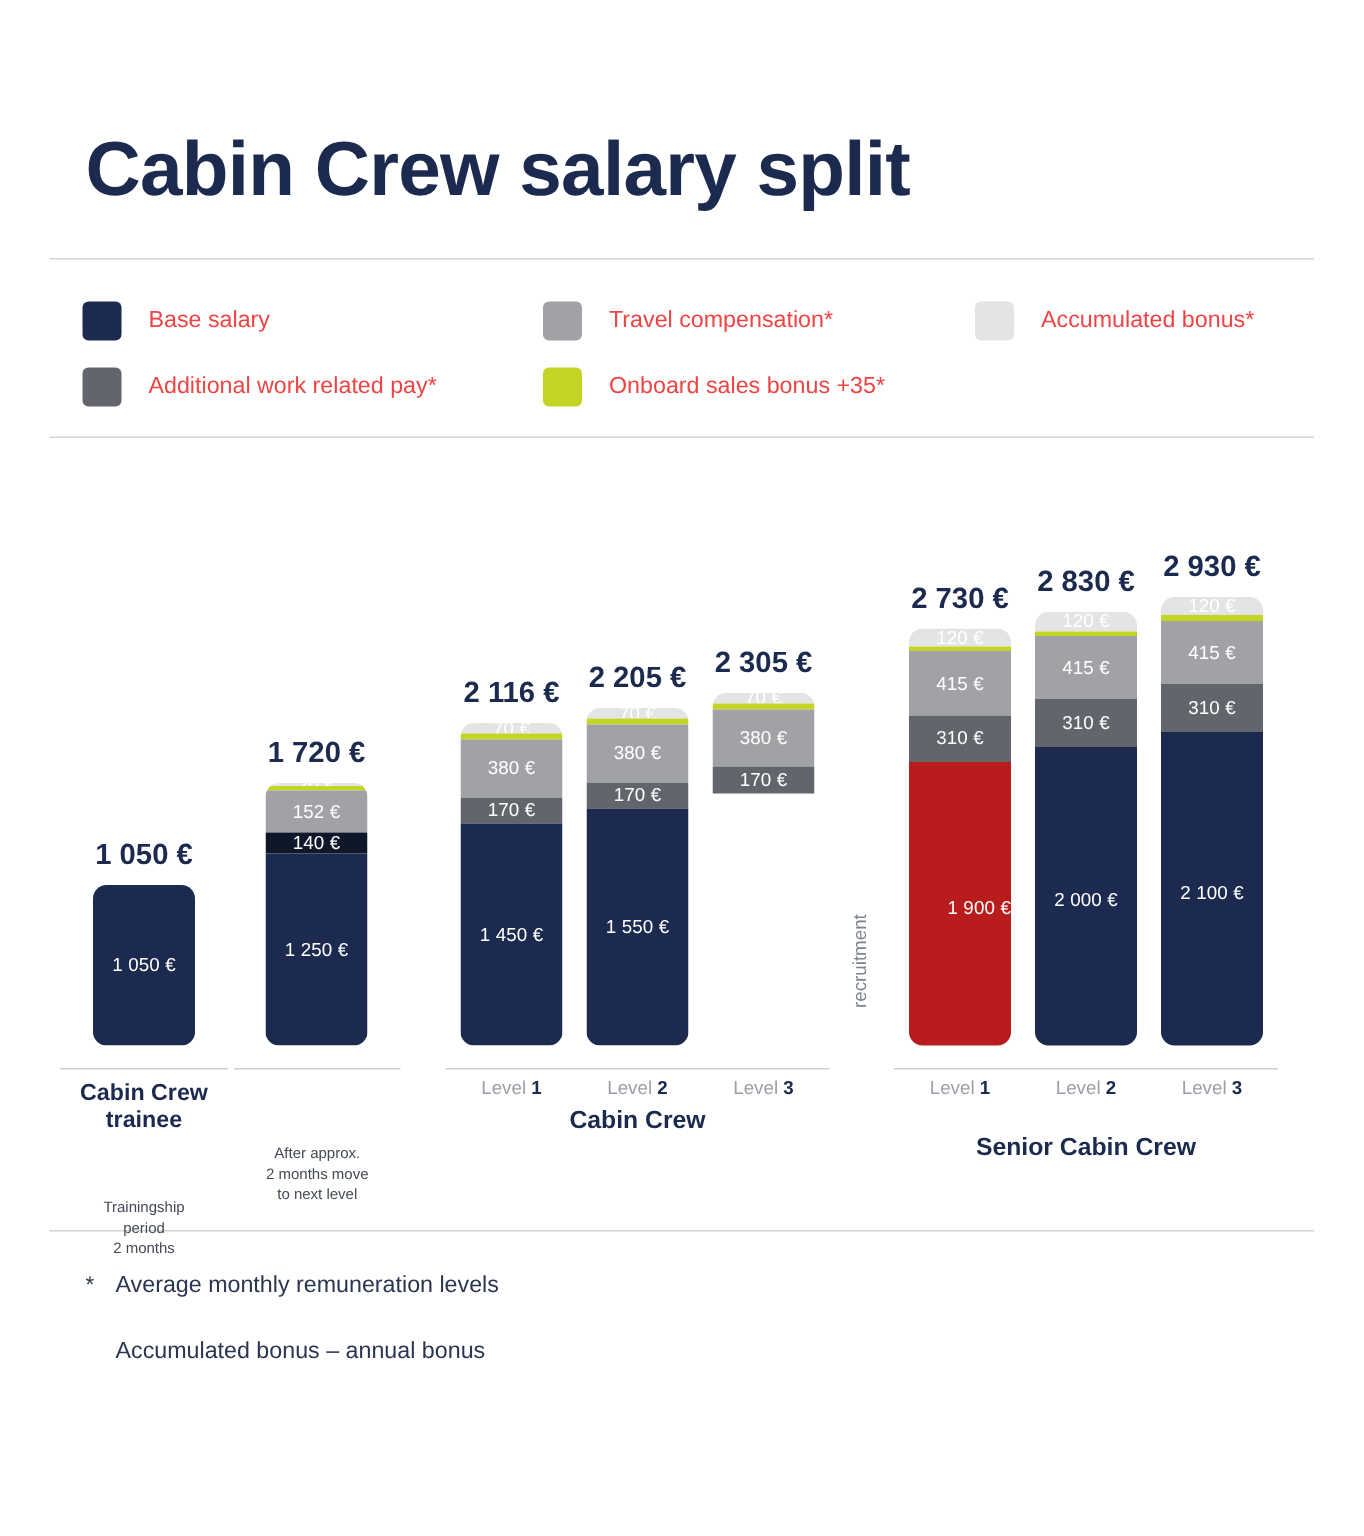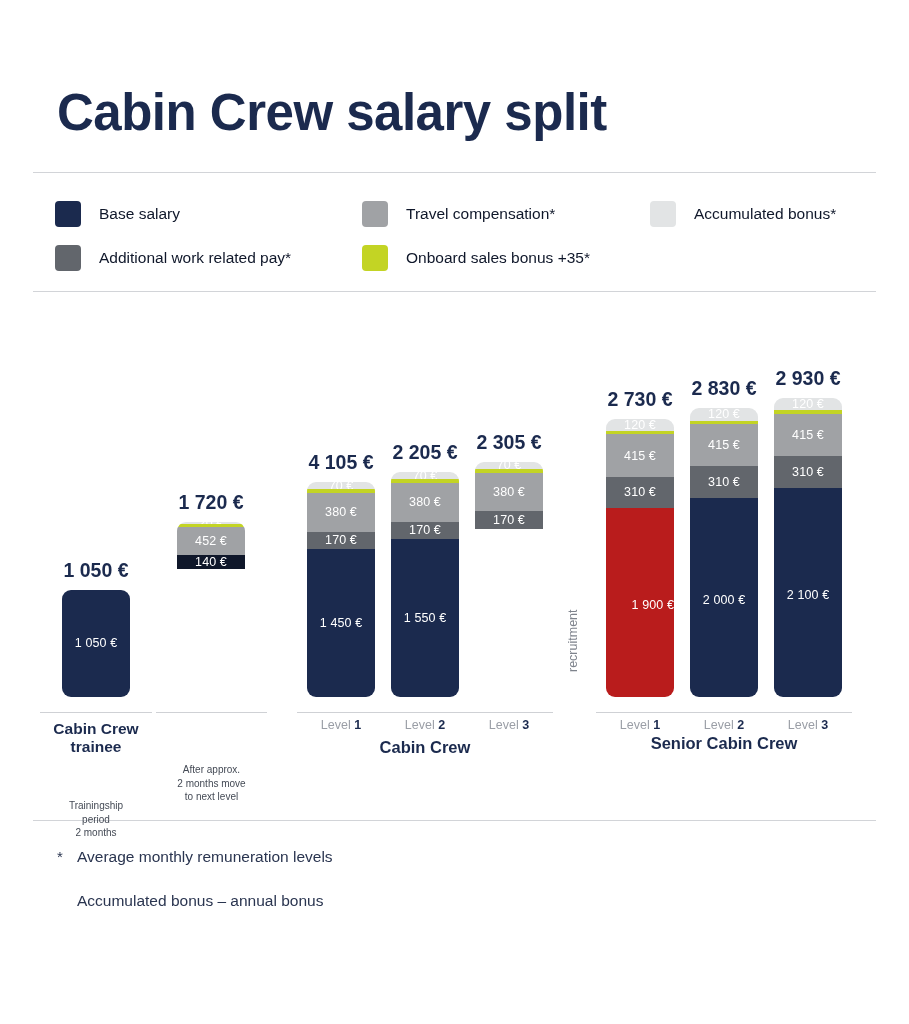--- a/index.html
+++ b/index.html
@@ -68,21 +68,21 @@
   .legend-item.col3 { width: 230px; }
   .swatch {
     width: 26px;
     height: 26px;
     border-radius: 4px;
     flex: none;
   }
   .legend-label {
     margin-left: 18px;
     font-size: 15.5px;
-    color: #0f172a;
+    color: #ef4444;
     white-space: nowrap;
   }
 
   
   .chart {
     position: absolute;
     left: 0;
     top: 0;
     width: 909px;
     height: 1024px;
@@ -253,24 +253,27 @@
         <div>Trainingship</div>
         <div>period</div>
         <div>2 months</div>
       </div>
       <div class="bar" style="left: 177px; width: 68px; height: 175.44px; bottom: 327px;">
         <div class="seg bonus" style="background: rgb(226, 228, 229); height: 2.04px; flex: 0 0 2.04px;">
           <span class="seg-label">20 €</span>
         </div>
         <div class="seg sales" style="background: rgb(195, 212, 36); height: 3.57px; flex: 0 0 3.57px;"></div>
         <div class="seg travel" style="background: rgb(160, 162, 165); height: 28.05px; flex: 0 0 28.05px;">
-          <span class="seg-label">452 €</span>
+          <span class="seg-label">152 €</span>
         </div>
         <div class="seg additional" style="background: #0f172a; height: 14.28px; flex: 0 0 14.28px;">
           <span class="seg-label">140 €</span>
+        </div>
+        <div class="seg base" style="background: rgb(27, 42, 78); height: 127.5px; flex: 0 0 127.5px;">
+          <span class="seg-label" style="margin-bottom: 0px;">1 250 €</span>
         </div>
       </div>
       <div class="bar-total" style="left: 151px; width: 120px; top: 490.56px;">1 720 €</div>
       <div class="group-rule" style="left: 156px; width: 111px;"></div>
       <div class="cat-sub" style="left: 131.5px; width: 160px; top: 763px;">
         <div>After approx.</div>
         <div>2 months move</div>
         <div>to next level</div>
       </div>
       <div class="bar" style="left: 307px; width: 68px; height: 214.71px; bottom: 327px;">
@@ -281,21 +284,21 @@
         <div class="seg travel" style="background: rgb(160, 162, 165); height: 38.76px; flex: 0 0 38.76px;">
           <span class="seg-label">380 €</span>
         </div>
         <div class="seg additional" style="background: rgb(98, 102, 108); height: 17.34px; flex: 0 0 17.34px;">
           <span class="seg-label">170 €</span>
         </div>
         <div class="seg base" style="background: rgb(27, 42, 78); height: 147.9px; flex: 0 0 147.9px;">
           <span class="seg-label" style="margin-bottom: 0px;">1 450 €</span>
         </div>
       </div>
-      <div class="bar-total" style="left: 281px; width: 120px; top: 451.29px;">4 105 €</div>
+      <div class="bar-total" style="left: 281px; width: 120px; top: 451.29px;">2 116 €</div>
       <div class="level-label" style="left: 291px; width: 100px; top: 718px;"><span>Level </span><b>1</b></div>
       <div class="bar" style="left: 391px; width: 68px; height: 224.91px; bottom: 327px;">
         <div class="seg bonus" style="background: rgb(226, 228, 229); height: 7.14px; flex: 0 0 7.14px;">
           <span class="seg-label">70 €</span>
         </div>
         <div class="seg sales" style="background: rgb(195, 212, 36); height: 3.57px; flex: 0 0 3.57px;"></div>
         <div class="seg travel" style="background: rgb(160, 162, 165); height: 38.76px; flex: 0 0 38.76px;">
           <span class="seg-label">380 €</span>
         </div>
         <div class="seg additional" style="background: rgb(98, 102, 108); height: 17.34px; flex: 0 0 17.34px;">
@@ -368,21 +371,21 @@
         <div class="seg additional" style="background: rgb(98, 102, 108); height: 31.62px; flex: 0 0 31.62px;">
           <span class="seg-label">310 €</span>
         </div>
         <div class="seg base" style="background: rgb(27, 42, 78); height: 214.2px; flex: 0 0 214.2px;">
           <span class="seg-label" style="margin-bottom: 0px;">2 100 €</span>
         </div>
       </div>
       <div class="bar-total" style="left: 748px; width: 120px; top: 367.14px;">2 930 €</div>
       <div class="level-label" style="left: 758px; width: 100px; top: 718px;"><span>Level </span><b>3</b></div>
       <div class="group-rule" style="left: 596px; width: 256px;"></div>
-      <div class="group-name" style="left: 584px; width: 280px; top: 734px;">Senior Cabin Crew</div>
+      <div class="group-name" style="left: 584px; width: 280px; top: 756px;">Senior Cabin Crew</div>
     </div>
 
   <div class="recruitment">recruitment</div>
 
   <div class="footnotes" id="footnotes">
       <div class="fn-row">
         <div class="fn-star">*</div>
         <div class="fn-text">Average monthly remuneration levels</div>
       </div>
       <div class="fn-row">

